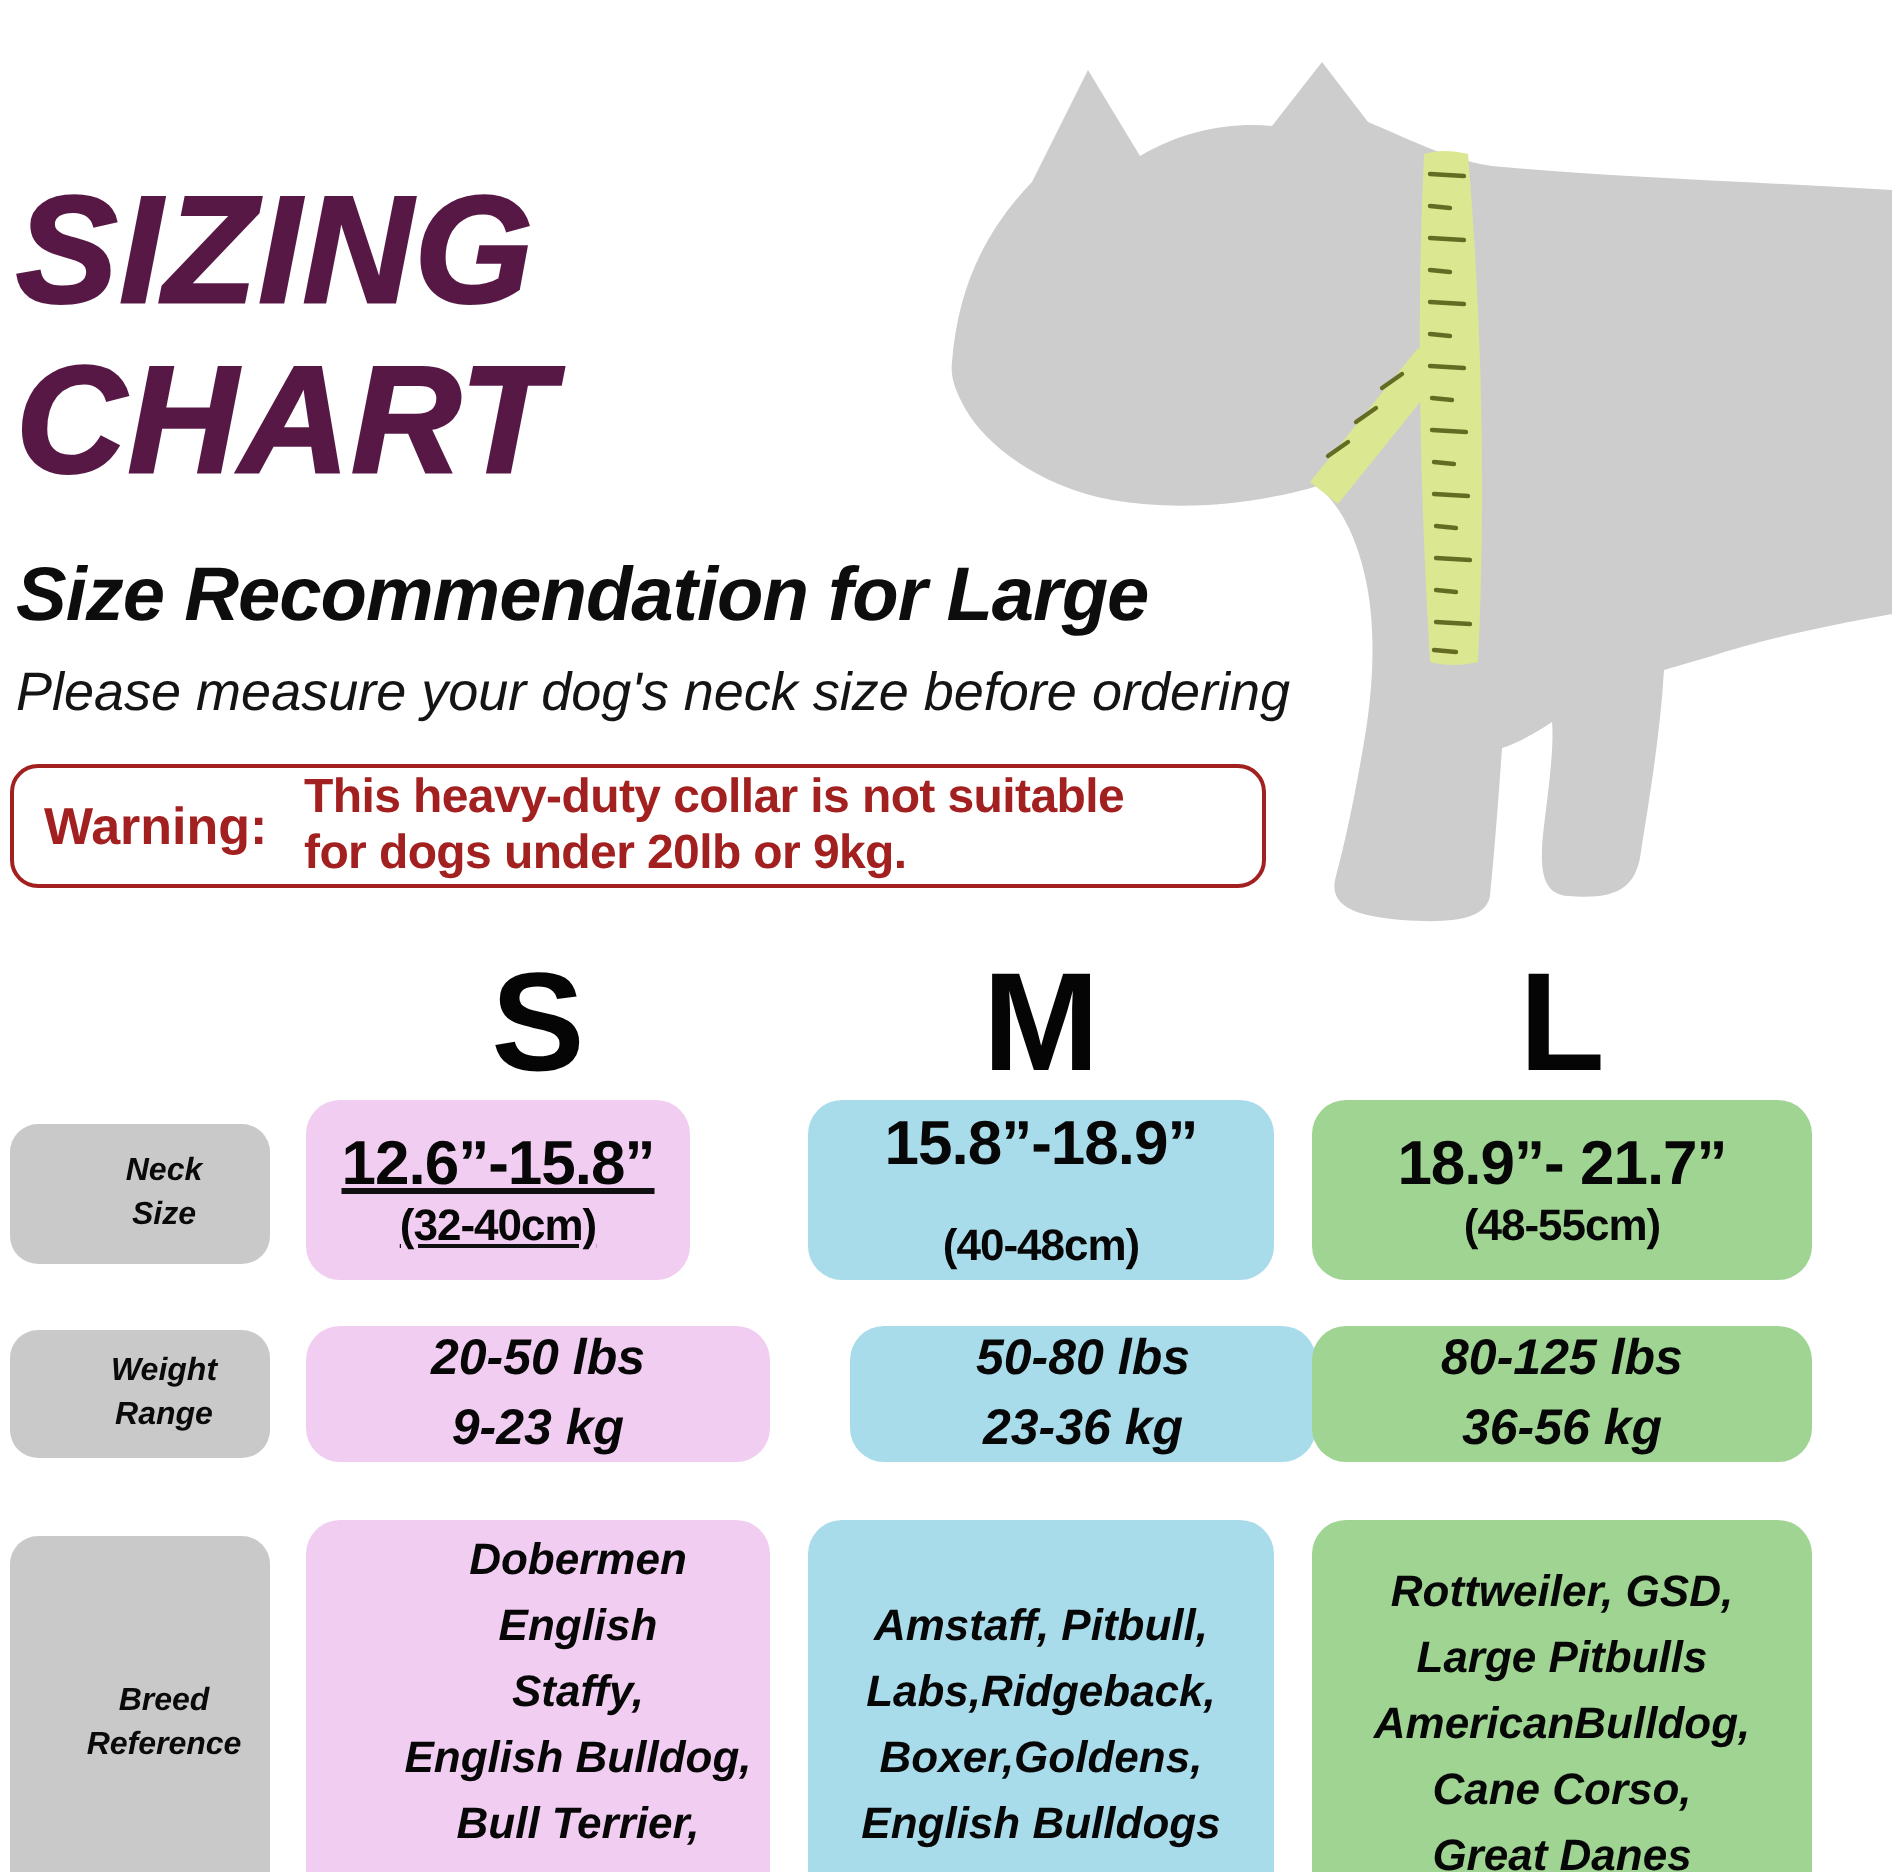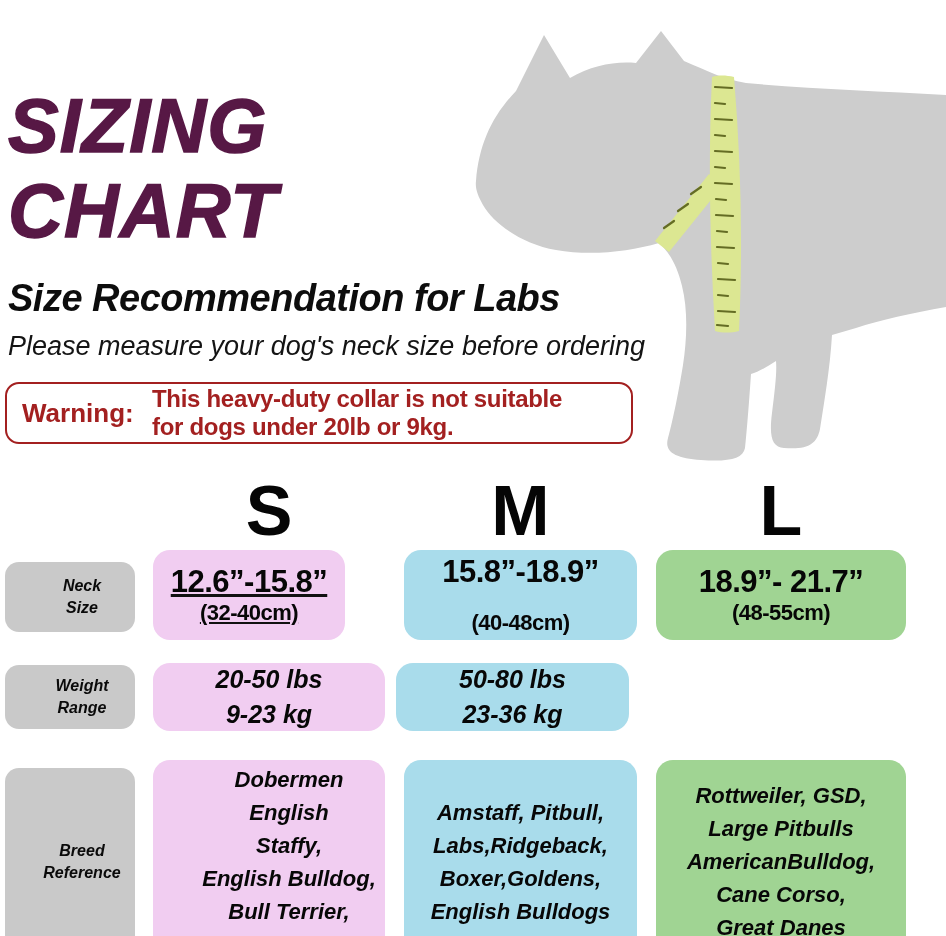--- a/index.html
+++ b/index.html
@@ -44,36 +44,36 @@
   .cell-breed{font-size:22px;font-weight:bold;font-style:italic;line-height:1.5;
     white-space:pre-line;color:#070707;}
   
   .r1-label{left:5px;top:531px;width:130px;height:70px;}
   .r1-s{left:153px;top:519px;width:192px;height:90px;text-decoration:underline;}
   .r1-m{left:404px;top:519px;width:233px;height:90px;}
   .r1-l{left:656px;top:519px;width:250px;height:90px;}
   
   .r2-label{left:5px;top:634px;width:130px;height:64px;text-align:center;}
   .r2-s{left:153px;top:632px;width:232px;height:68px;}
-  .r2-m{left:396px;top:632px;width:233px;height:68px;}
+  .r2-m{left:425px;top:632px;width:233px;height:68px;}
   .r2-l{left:656px;top:632px;width:250px;height:68px;}
   
   .r3-label{left:5px;top:737px;width:130px;height:188px;}
   .r3-s{left:153px;top:729px;width:232px;height:203px;padding-left:40px;}
   .r3-m{left:404px;top:729px;width:233px;height:203px;}
   .r3-l{left:656px;top:729px;width:250px;height:203px;}
 </style>
 </head>
 <body>
 
 <div class="page">
 
   <div class="page-title">SIZING
 CHART</div>
-  <div class="subtitle">Size Recommendation for Labs</div>
+  <div class="subtitle">Size Recommendation for Large</div>
   <div class="note">Please measure your dog's neck size before ordering</div>
 
   <div class="warning-box">
     <span class="warning-label">Warning:</span>
     <span class="warning-text">This heavy-duty collar is not suitable
 for dogs under 20lb or 9kg.</span>
   </div>
 
   <div class="dog-graphic">
     <svg width="486" height="432" viewBox="0 0 486 432">
@@ -153,20 +153,24 @@
   <div class="box label-box r2-label">Weight
 Range</div>
   <div class="box cell-s r2-s">
     <div class="cell-weight">20-50 lbs
 9-23 kg</div>
   </div>
   <div class="box cell-m r2-m">
     <div class="cell-weight">50-80 lbs
 23-36 kg</div>
   </div>
+  <div class="box cell-l r2-l">
+    <div class="cell-weight">80-125 lbs
+36-56 kg</div>
+  </div>
 
   <div class="box label-box r3-label">Breed
 Reference</div>
   <div class="box cell-s r3-s">
     <div class="cell-breed">Dobermen English
 Staffy,
 English Bulldog,
 Bull Terrier,
 XL Frenchies</div>
   </div>

